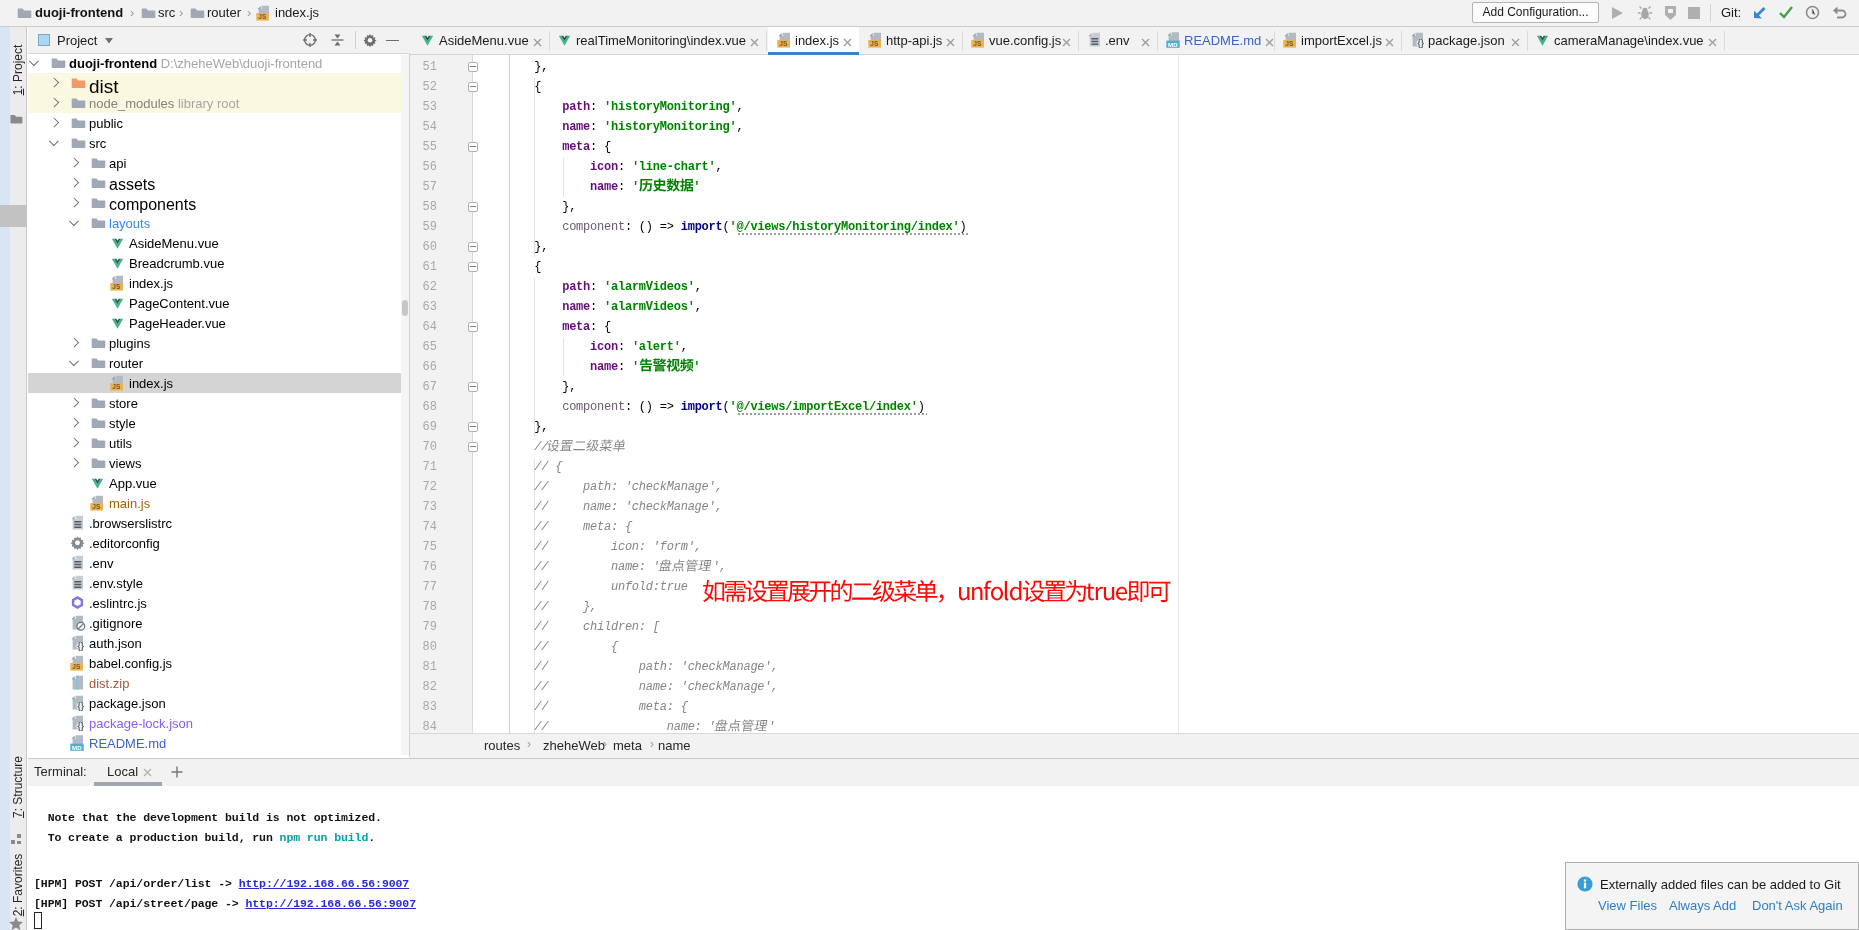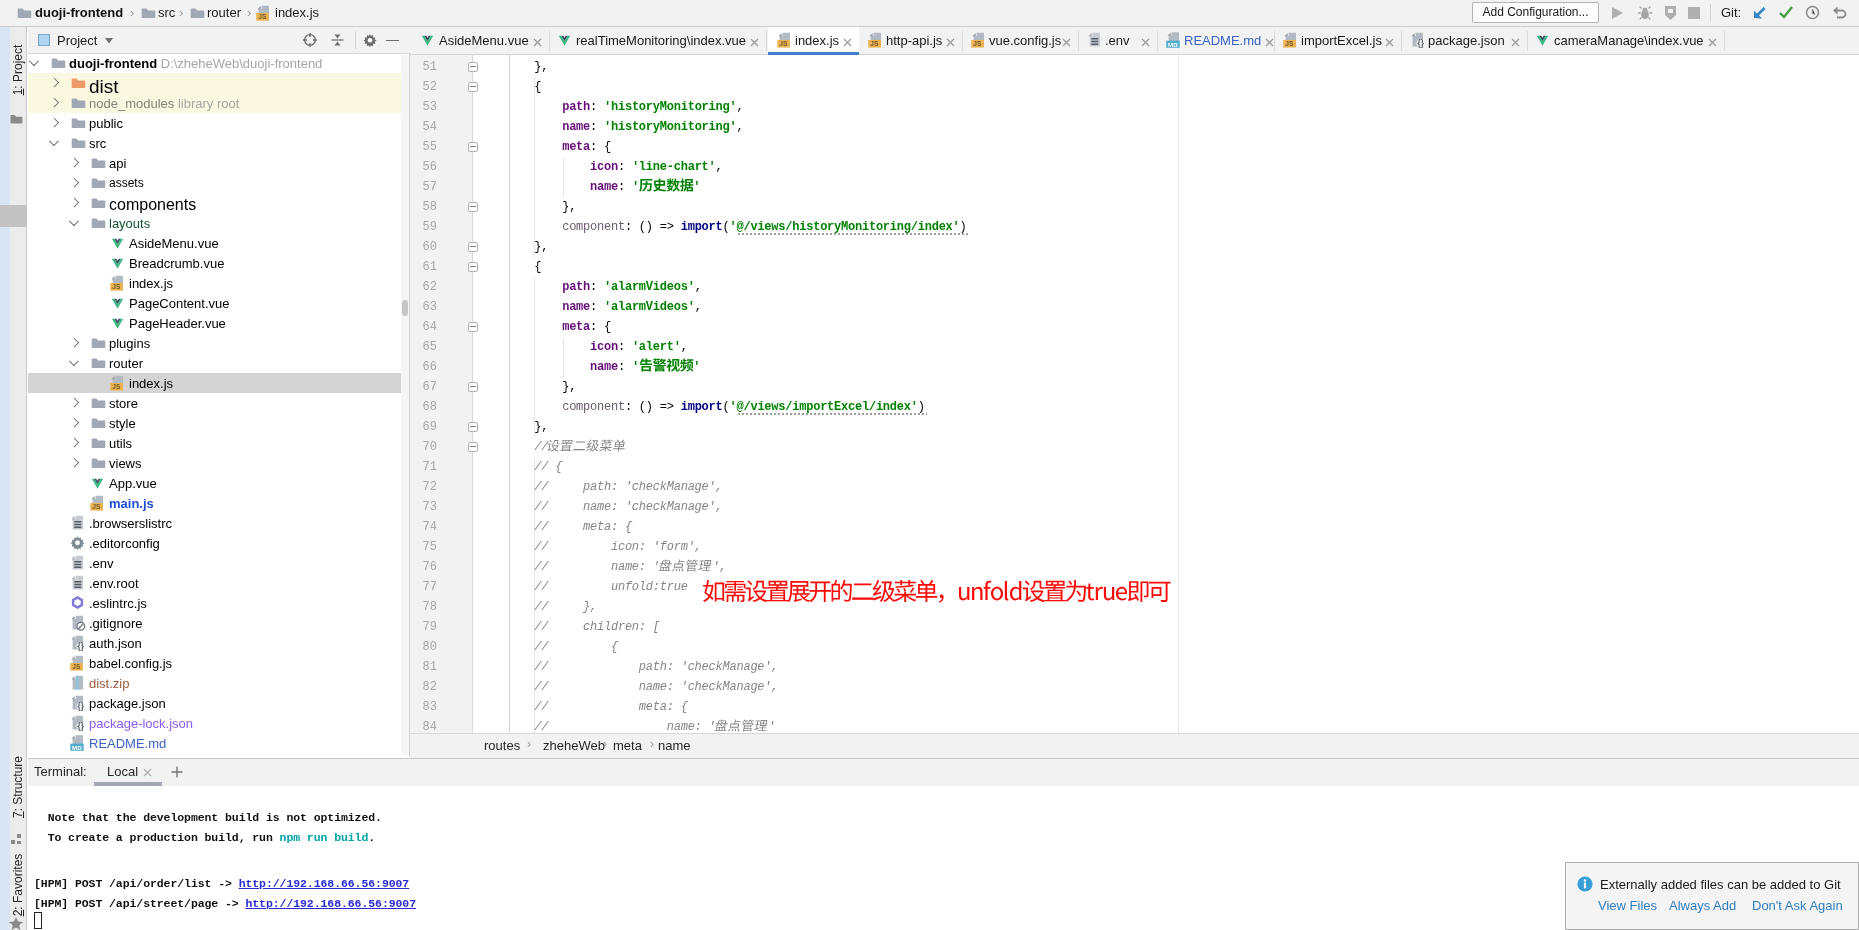--- a/index.html
+++ b/index.html
@@ -137,31 +137,31 @@
 <div class="abs" style="left:89px;top:136px;font-size:13px;white-space:pre"><span style="color:#000;font-weight:normal">src</span></div>
 <div class="chev-r" style="left:71px;top:159px;transform:rotate(45deg)"></div>
 <svg class="abs" style="left:90px;top:155px" width="16" height="16" viewBox="0 0 16 16">
     <path fill="#9FA8B4" d="M1.5 3.5 h5 l1.6 2 h6.4 a0.8 0.8 0 0 1 .8 .8 v6 a0.8 0.8 0 0 1 -.8 .8 h-12 a0.8 0.8 0 0 1 -.8 -.8 v-8 a0.8 0.8 0 0 1 .8 -.8 z"></path>
   </svg>
 <div class="abs" style="left:109px;top:156px;font-size:13px;white-space:pre"><span style="color:#000;font-weight:normal">api</span></div>
 <div class="chev-r" style="left:71px;top:179px;transform:rotate(45deg)"></div>
 <svg class="abs" style="left:90px;top:175px" width="16" height="16" viewBox="0 0 16 16">
     <path fill="#9FA8B4" d="M1.5 3.5 h5 l1.6 2 h6.4 a0.8 0.8 0 0 1 .8 .8 v6 a0.8 0.8 0 0 1 -.8 .8 h-12 a0.8 0.8 0 0 1 -.8 -.8 v-8 a0.8 0.8 0 0 1 .8 -.8 z"></path>
   </svg>
-<div class="abs" style="left:109px;top:176px;font-size:12px;white-space:pre"><span style="color:#000;font-weight:normal">assets</span></div>
+<div class="abs" style="left:109px;top:176px;font-size:16px;white-space:pre"><span style="color:#000;font-weight:normal">assets</span></div>
 <div class="chev-r" style="left:71px;top:199px;transform:rotate(45deg)"></div>
 <svg class="abs" style="left:90px;top:195px" width="16" height="16" viewBox="0 0 16 16">
     <path fill="#9FA8B4" d="M1.5 3.5 h5 l1.6 2 h6.4 a0.8 0.8 0 0 1 .8 .8 v6 a0.8 0.8 0 0 1 -.8 .8 h-12 a0.8 0.8 0 0 1 -.8 -.8 v-8 a0.8 0.8 0 0 1 .8 -.8 z"></path>
   </svg>
 <div class="abs" style="left:109px;top:196px;font-size:16px;white-space:pre"><span style="color:#000;font-weight:normal">components</span></div>
 <div class="chev-d" style="left:71px;top:218px"></div>
 <svg class="abs" style="left:90px;top:215px" width="16" height="16" viewBox="0 0 16 16">
     <path fill="#9FA8B4" d="M1.5 3.5 h5 l1.6 2 h6.4 a0.8 0.8 0 0 1 .8 .8 v6 a0.8 0.8 0 0 1 -.8 .8 h-12 a0.8 0.8 0 0 1 -.8 -.8 v-8 a0.8 0.8 0 0 1 .8 -.8 z"></path>
   </svg>
-<div class="abs" style="left:109px;top:216px;font-size:13px;white-space:pre"><span style="color:#14532d;font-weight:normal">layouts</span></div>
+<div class="abs" style="left:109px;top:216px;font-size:13px;white-space:pre"><span style="color:#3b82f6;font-weight:normal">layouts</span></div>
 <svg class="abs" style="left:111px;top:237px" width="13" height="13" viewBox="0 0 16 16">
     <path fill="#41B883" d="M1 2 h3.2 L8 8.6 11.8 2 H15 L8 14.5 Z"></path>
     <path fill="#35495E" d="M4.2 2 h2.3 L8 4.7 9.5 2 h2.3 L8 8.6 Z"></path>
   </svg>
 <div class="abs" style="left:129px;top:236px;font-size:13px;white-space:pre"><span style="color:#000;font-weight:normal">AsideMenu.vue</span></div>
 <svg class="abs" style="left:111px;top:257px" width="13" height="13" viewBox="0 0 16 16">
     <path fill="#41B883" d="M1 2 h3.2 L8 8.6 11.8 2 H15 L8 14.5 Z"></path>
     <path fill="#35495E" d="M4.2 2 h2.3 L8 4.7 9.5 2 h2.3 L8 8.6 Z"></path>
   </svg>
 <div class="abs" style="left:129px;top:256px;font-size:13px;white-space:pre"><span style="color:#000;font-weight:normal">Breadcrumb.vue</span></div>
@@ -224,21 +224,21 @@
     <path fill="#41B883" d="M1 2 h3.2 L8 8.6 11.8 2 H15 L8 14.5 Z"></path>
     <path fill="#35495E" d="M4.2 2 h2.3 L8 4.7 9.5 2 h2.3 L8 8.6 Z"></path>
   </svg>
 <div class="abs" style="left:109px;top:476px;font-size:13px;white-space:pre"><span style="color:#000;font-weight:normal">App.vue</span></div>
 <svg class="abs" style="left:90px;top:495px" width="16" height="16" viewBox="0 0 16 16">
     <path fill="#B2BAC3" d="M5.6 0.8 H13 V14.6 H2.6 V4.1 L5.6 4.1 Z"></path>
     <path fill="#939EA8" d="M4.7 1 V4.2 H1.4 Z"></path>
     <rect x="0.3" y="8" width="12.6" height="7.6" fill="#EDB250"></rect>
     <text x="6.4" y="14.3" font-size="6.6" font-weight="bold" fill="#6B5B33" text-anchor="middle" font-family="Liberation Sans">JS</text>
   </svg>
-<div class="abs" style="left:109px;top:496px;font-size:13px;white-space:pre"><span style="color:#1d4ed8;font-weight:bold">main.js</span></div>
+<div class="abs" style="left:109px;top:496px;font-size:13px;white-space:pre"><span style="color:#a16207;font-weight:normal">main.js</span></div>
 <svg class="abs" style="left:70px;top:515px" width="16" height="16" viewBox="0 0 16 16">
     <path fill="#C6CCD2" d="M5.6 0.8 H13 V14.6 H2.6 V4.1 L5.6 4.1 Z"></path>
     <path fill="#A3ADB6" d="M4.7 1 V4.2 H1.4 Z"></path>
     <path fill="#525B64" d="M4.3 6h7v1.6h-7zM4.3 8.7h7v1.6h-7zM4.3 11.4h7v1.6h-7z"></path>
   </svg>
 <div class="abs" style="left:89px;top:516px;font-size:13px;white-space:pre"><span style="color:#000;font-weight:normal">.browserslistrc</span></div>
 <svg class="abs" style="left:70px;top:535px" width="15" height="15" viewBox="0 0 16 16">
     <path fill="#7F8B91" d="M8 1.2 l1.2 2 2.3-.6.2 2.4 2.4.2-.6 2.3 2 1.2-2 1.2.6 2.3-2.4.2-.2 2.4-2.3-.6-1.2 2-1.2-2-2.3.6-.2-2.4-2.4-.2.6-2.3-2-1.2 2-1.2-.6-2.3 2.4-.2.2-2.4 2.3.6z"></path>
     <circle cx="8" cy="8.3" r="2.6" fill="#fff"></circle>
   </svg>
@@ -247,21 +247,21 @@
     <path fill="#C6CCD2" d="M5.6 0.8 H13 V14.6 H2.6 V4.1 L5.6 4.1 Z"></path>
     <path fill="#A3ADB6" d="M4.7 1 V4.2 H1.4 Z"></path>
     <path fill="#525B64" d="M4.3 6h7v1.6h-7zM4.3 8.7h7v1.6h-7zM4.3 11.4h7v1.6h-7z"></path>
   </svg>
 <div class="abs" style="left:89px;top:556px;font-size:13px;white-space:pre"><span style="color:#000;font-weight:normal">.env</span></div>
 <svg class="abs" style="left:70px;top:575px" width="16" height="16" viewBox="0 0 16 16">
     <path fill="#C6CCD2" d="M5.6 0.8 H13 V14.6 H2.6 V4.1 L5.6 4.1 Z"></path>
     <path fill="#A3ADB6" d="M4.7 1 V4.2 H1.4 Z"></path>
     <path fill="#525B64" d="M4.3 6h7v1.6h-7zM4.3 8.7h7v1.6h-7zM4.3 11.4h7v1.6h-7z"></path>
   </svg>
-<div class="abs" style="left:89px;top:576px;font-size:13px;white-space:pre"><span style="color:#000;font-weight:normal">.env.root</span></div>
+<div class="abs" style="left:89px;top:576px;font-size:13px;white-space:pre"><span style="color:#000;font-weight:normal">.env.style</span></div>
 <svg class="abs" style="left:70px;top:595px" width="15" height="15" viewBox="0 0 16 16">
     <path fill="#6c63d2" d="M8 1 l6 3.5 v7 L8 15 2 11.5 v-7 z" opacity="0.85"></path>
     <path fill="#fff" d="M8 4.2 l3.4 2 v3.6 L8 11.8 4.6 9.8 V6.2 z"></path>
   </svg>
 <div class="abs" style="left:89px;top:596px;font-size:13px;white-space:pre"><span style="color:#000;font-weight:normal">.eslintrc.js</span></div>
 <svg class="abs" style="left:70px;top:615px" width="16" height="16" viewBox="0 0 16 16">
     <path fill="#B2BAC3" d="M5.6 0.8 H13 V14.6 H2.6 V4.1 L5.6 4.1 Z"></path>
     <path fill="#939EA8" d="M4.7 1 V4.2 H1.4 Z"></path>
     <circle cx="10.8" cy="11.3" r="3.9" fill="#F6F6F6" stroke="#6A737C" stroke-width="1.2"></circle>
     <line x1="8.2" y1="14" x2="13.4" y2="8.6" stroke="#6A737C" stroke-width="1.2"></line>

